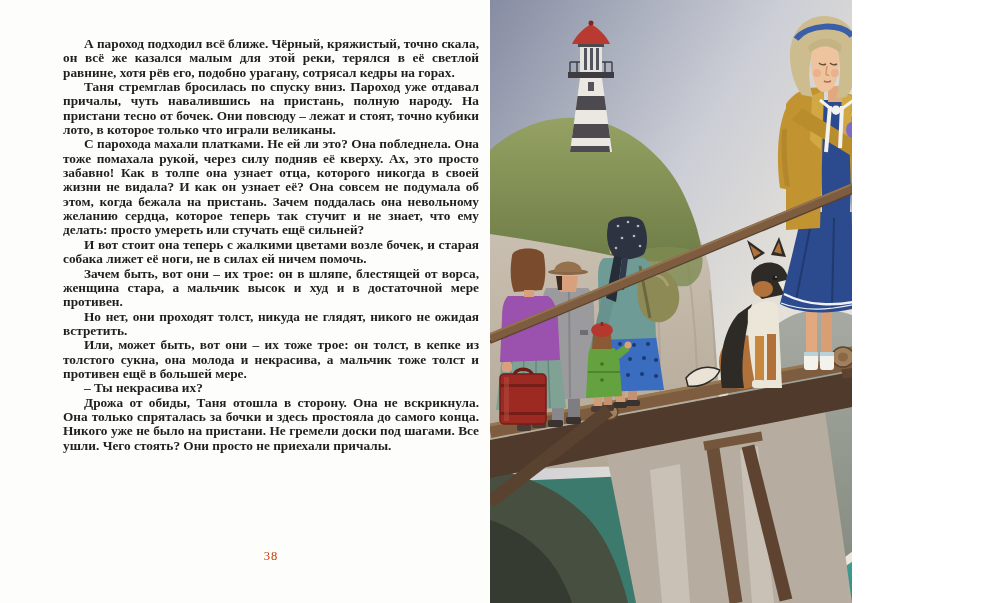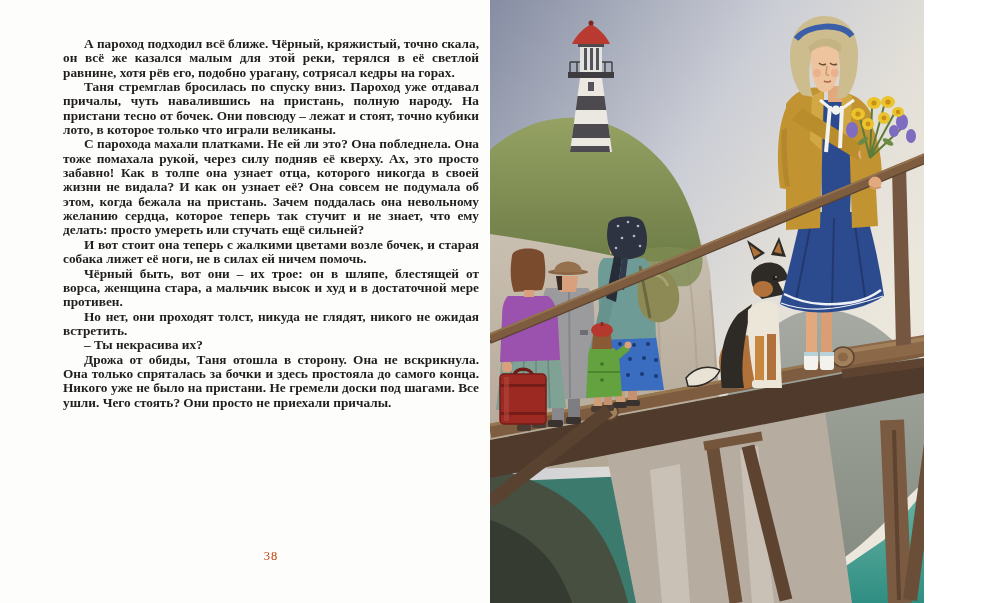--- a/index.html
+++ b/index.html
@@ -1,38 +1,39 @@
 <!DOCTYPE html>
 <html><head>
 <meta charset="utf-8">
 <style>
   html,body{margin:0;padding:0;background:#ffffff;}
-  #root{position:relative;width:924px;height:603px;background:#fdfdfc;overflow:hidden;
+  #root{position:relative;width:852px;height:603px;background:#fdfdfc;overflow:hidden;
         font-family:"Liberation Serif", serif;}
   .text-col{position:absolute;left:63px;top:37px;width:416px;
             font-size:13.3px;line-height:14.35px;font-weight:700;
             color:#211f1e;text-align:justify;}
   .text-col p{margin:0;text-indent:21px;}
   .pageno{position:absolute;left:63px;top:549px;width:416px;text-align:center;
           font-size:12.5px;font-weight:400;color:#c2410c;letter-spacing:1px;}
   .illus{position:absolute;left:490px;top:0;width:510px;height:603px;}
   svg{display:block;}
 </style>
 </head>
 <body>
 
 <div id="root">
 
   <div class="text-col">
     <p>А пароход подходил всё ближе. Чёрный, кряжистый, точно скала, он всё же казался малым для этой реки, терялся в её светлой равнине, хотя рёв его, подобно урагану, сотрясал кедры на горах.</p>
     <p>Таня стремглав бросилась по спуску вниз. Пароход уже отдавал причалы, чуть навалившись на пристань, полную народу. На пристани тесно от бочек. Они повсюду – лежат и стоят, точно кубики лото, в которое только что играли великаны.</p>
     <p>С парохода махали платками. Не ей ли это? Она побледнела. Она тоже помахала рукой, через силу подняв её кверху. Ах, это просто забавно! Как в толпе она узнает отца, которого никогда в своей жизни не видала? И как он узнает её? Она совсем не подумала об этом, когда бежала на пристань. Зачем поддалась она невольному желанию сердца, которое теперь так стучит и не знает, что ему делать: просто умереть или стучать ещё сильней?</p>
     <p>И вот стоит она теперь с жалкими цветами возле бочек, и старая собака лижет её ноги, не в силах ей ничем помочь.</p>
-    <p>Чёрный быть, вот они – их трое: он в шляпе, блестящей от ворса, женщина стара, а мальчик высок и худ и в достаточной мере противен.</p>
+    <p>Зачем быть, вот они – их трое: он в шляпе, блестящей от ворса, женщина стара, а мальчик высок и худ и в достаточной мере противен.</p>
     <p>Но нет, они проходят толст, никуда не глядят, никого не ожидая встретить.</p>
+    <p>Или, может быть, вот они – их тоже трое: он толст, в кепке из толстого сукна, она молода и некрасива, а мальчик тоже толст и противен ещё в большей мере.</p>
     <p>– Ты некрасива их?</p>
     <p>Дрожа от обиды, Таня отошла в сторону. Она не вскрикнула. Она только спряталась за бочки и здесь простояла до самого конца. Никого уже не было на пристани. Не гремели доски под шагами. Все ушли. Чего стоять? Они просто не приехали причалы.</p>
   </div>
   <div class="pageno">38</div>
 
   <div class="illus">
   <svg width="510" height="603" viewBox="0 0 510 603">
     <defs>
       <linearGradient id="sky" x1="0" y1="0" x2="0.75" y2="0.55">
         <stop offset="0" stop-color="#868ca2"></stop>

